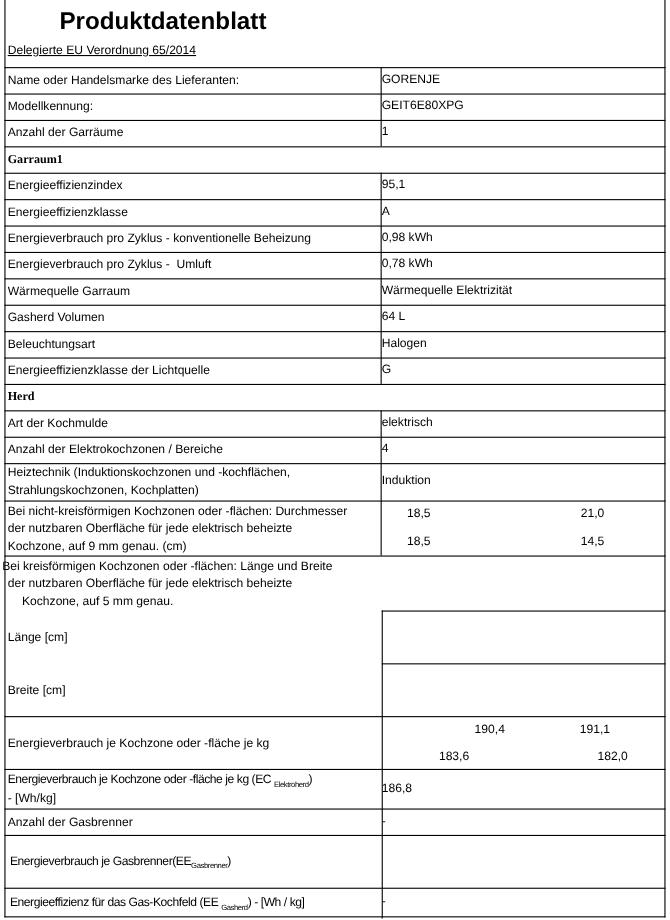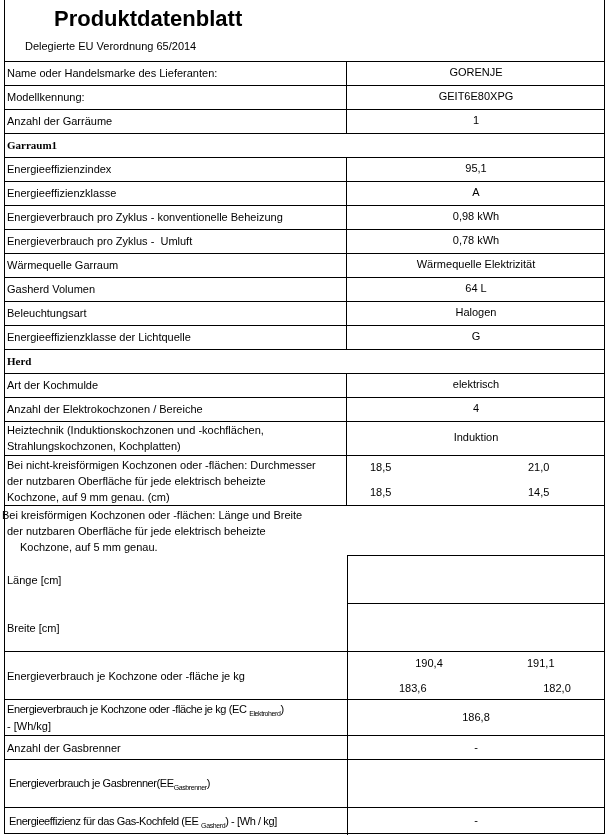--- a/index.html
+++ b/index.html
@@ -1,23 +1,23 @@
 <!DOCTYPE html>
 <html><head>
 <meta charset="utf-8">
 <style>
   html,body{margin:0;padding:0;background:#fff;}
   body{width:609px;height:836px;position:relative;font-family:"Liberation Sans",sans-serif;color:#000;overflow:hidden;}
   .sheet{position:absolute;left:4px;top:0;width:601px;height:834px;border-left:1px solid #000;border-right:1px solid #000;border-bottom:1px solid #000;box-sizing:border-box;}
   .lbl{position:absolute;left:3px;font-size:11px;line-height:16px;}
-  .val{position:absolute;font-size:11px;text-align:center;}
+  .val{position:absolute;font-size:11px;text-align:left;}
   .hline{position:absolute;height:1px;background:#000;}
   .vline{position:absolute;width:1px;background:#000;}
   .title{position:absolute;left:7px;top:6px;font-size:22px;font-weight:bold;margin-left:47px;}
-  .sub{position:absolute;left:25px;top:40px;font-size:11px;}
+  .sub{position:absolute;left:7px;top:40px;font-size:11px;text-decoration:underline;}
   .b{font-weight:bold;font-family:Liberation Serif, serif;}
   sub{font-size:7px;}
 </style>
 </head>
 <body>
 
 <div class="sheet"></div>
 <div class="title">Produktdatenblatt</div>
 <div class="sub">Delegierte EU Verordnung 65/2014</div>
 
@@ -94,21 +94,21 @@
 <div class="val" style="top:486px;left:370px;width:60px;text-align:left">18,5</div>
 <div class="val" style="top:486px;left:528px;width:60px;text-align:left">14,5</div>
 
 <div class="lbl" style="top:507px;left:2px">Bei kreisförmigen Kochzonen oder -flächen: Länge und Breite</div>
 <div class="lbl" style="top:523px;left:7px">der nutzbaren Oberfläche für jede elektrisch beheizte</div>
 <div class="lbl" style="top:539px;left:20px">Kochzone, auf 5 mm genau.</div>
 <div class="lbl" style="top:572px;left:7px">Länge [cm]</div>
 <div class="lbl" style="top:620px;left:7px">Breite [cm]</div>
 
 <div class="lbl" style="top:668px;left:7px">Energieverbrauch je Kochzone oder -fläche je kg</div>
-<div class="val" style="top:657px;left:399px;width:60px;text-align:center">190,4</div>
+<div class="val" style="top:657px;left:399px;width:60px;text-align:right">190,4</div>
 <div class="val" style="top:657px;left:527px;width:60px;text-align:left">191,1</div>
 <div class="val" style="top:682px;left:399px;width:60px;text-align:left">183,6</div>
 <div class="val" style="top:682px;left:527px;width:60px;text-align:center">182,0</div>
 
 <div class="lbl" style="top:701px;left:7px;letter-spacing:-0.4px;white-space:nowrap"><span>Energieverbrauch je Kochzone oder -fläche je kg (EC </span><sub>Elektroherd</sub><span>)</span></div>
 <div class="lbl" style="top:718px;left:7px">- [Wh/kg]</div>
 <div class="val" style="top:711px;left:347px;width:258px">186,8</div>
 
 <div class="lbl" style="top:740px;left:7px">Anzahl der Gasbrenner</div>
 <div class="val" style="top:741px;left:347px;width:258px">-</div>

